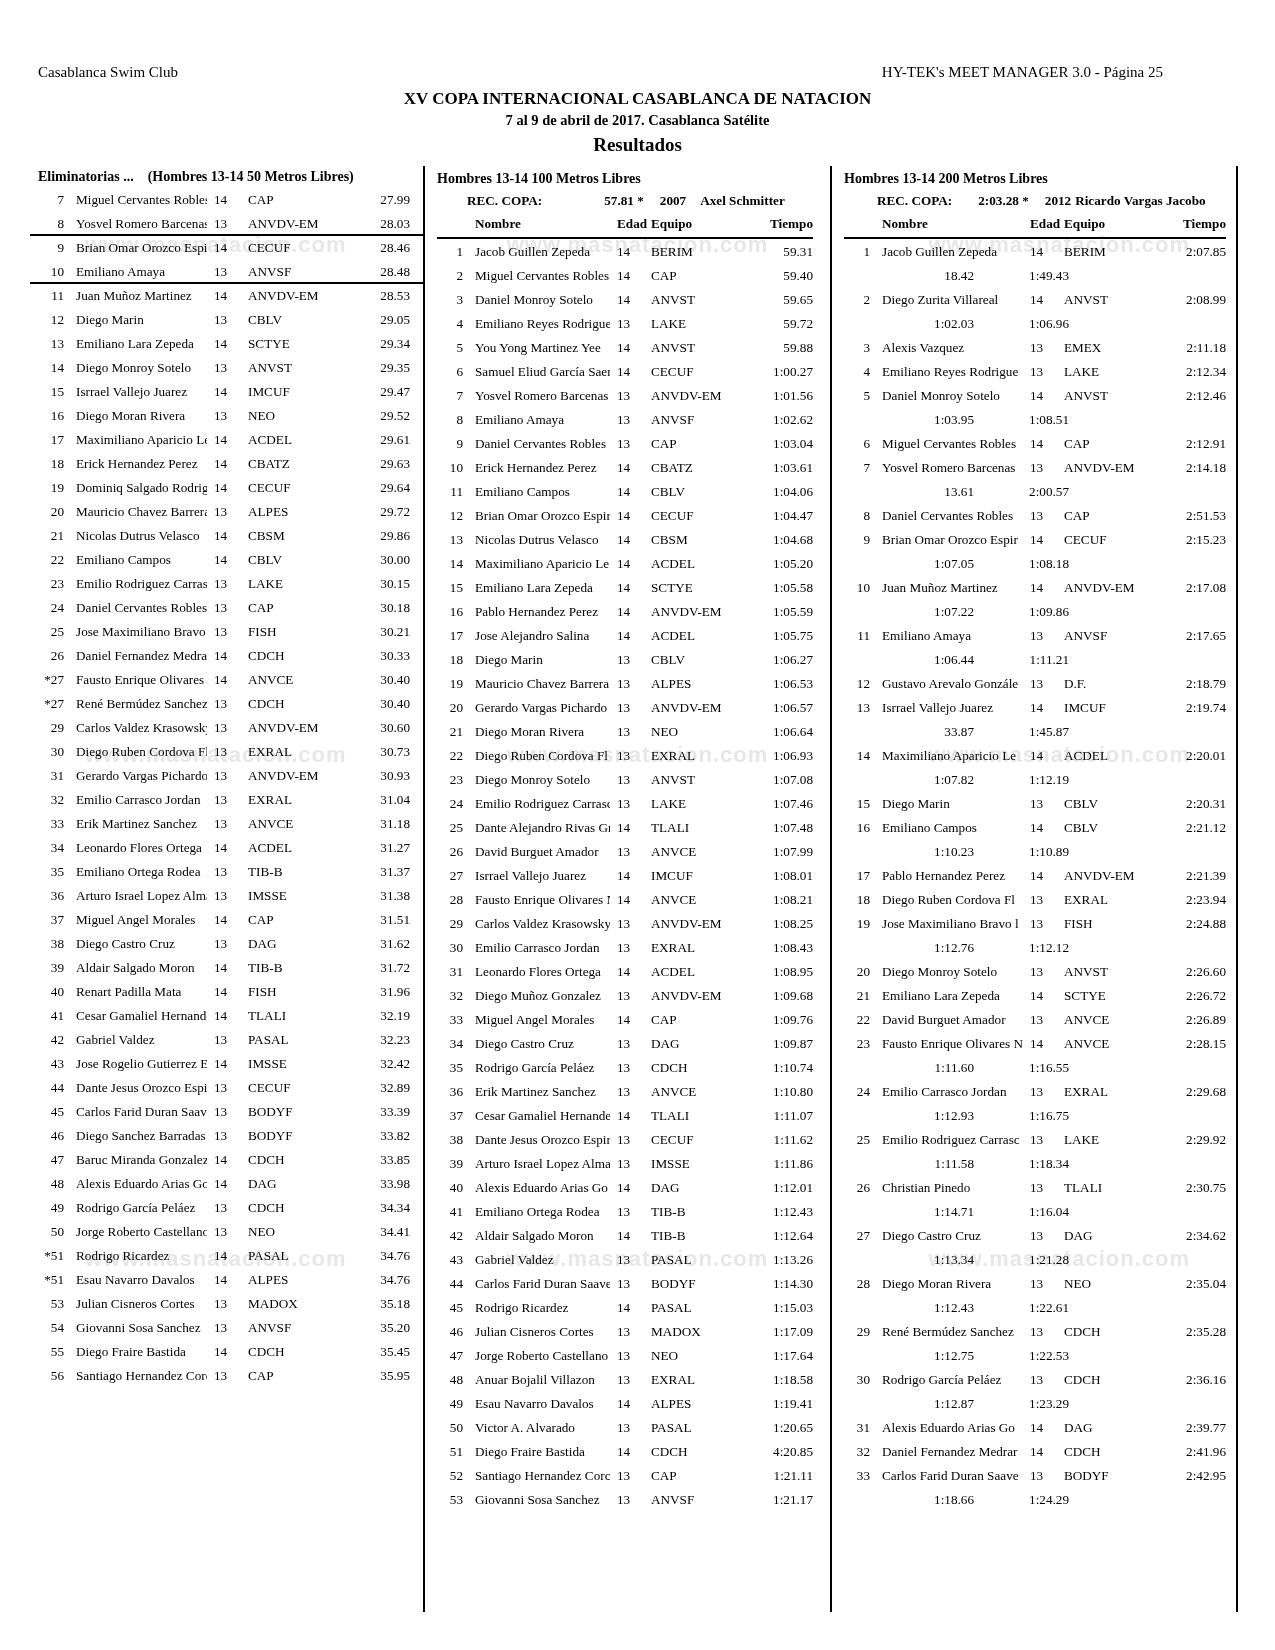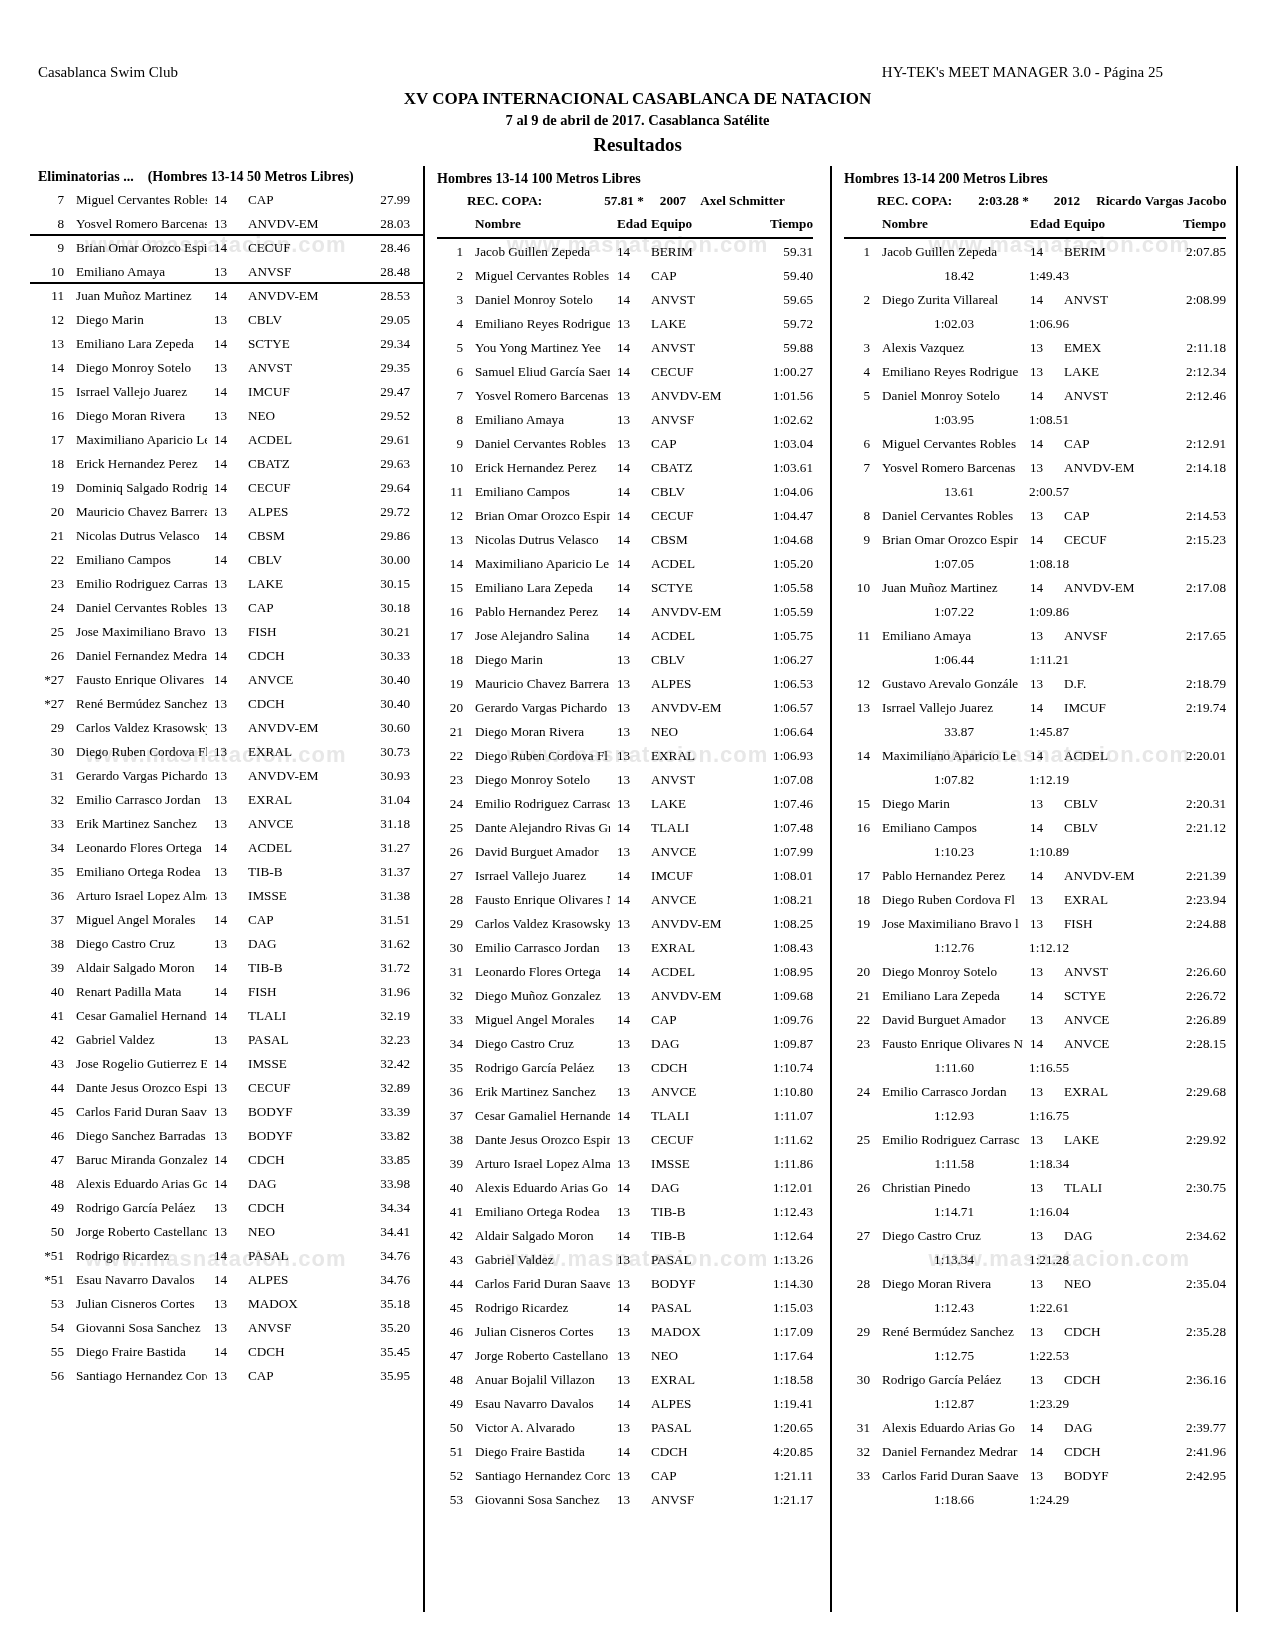--- a/index.html
+++ b/index.html
@@ -25,21 +25,21 @@
   #vline1{left:423px;} #vline2{left:830px;} #vline3{left:1236px;}
   
   .col{position:absolute;top:166px;}
   #col1{left:38px;width:372px;}
   #col2{left:437px;top:168px;width:376px;}
   #col3{left:844px;top:168px;width:382px;}
   .col-heading{font-weight:bold;font-size:14px;line-height:21px;white-space:nowrap;}
   .hp{margin-right:14px;}
   .rec{font-weight:bold;font-size:13.2px;line-height:23px;white-space:nowrap;}
   #col2 .r1{margin-left:30px;} #col2 .r2{margin-left:62px;} #col2 .r3{margin-left:16px;} #col2 .r4{margin-left:14px;}
-  #col3 .r1{margin-left:33px;} #col3 .r2{margin-left:26px;} #col3 .r3{margin-left:25px;} #col3 .r4{margin-left:16px;}
+  #col3 .r1{margin-left:33px;} #col3 .r2{margin-left:26px;} #col3 .r3{margin-left:16px;} #col3 .r4{margin-left:4px;}
   
   .row{display:flex;line-height:24px;height:24px;font-size:13.2px;white-space:nowrap;}
   .rank{flex:0 0 26px;text-align:right;}
   .name{flex:1 1 auto;padding-left:12px;overflow:hidden;}
   .age{flex:0 0 34px;padding-left:7px;}
   .team{flex:0 0 96px;}
   .time{flex:0 0 66px;text-align:right;}
   .thead{font-weight:bold;border-bottom:2px solid #000;height:25px;line-height:23px;}
   .entries{margin-top:1px;}
   .splits .s1{flex:0 0 130px;text-align:right;}
@@ -900,21 +900,21 @@
       </div>
       <div class="row splits">
         <span class="s1">13.61</span>
         <span class="s2">2:00.57</span>
       </div>
       <div class="row">
         <span class="rank">8</span>
         <span class="name">Daniel Cervantes Robles</span>
         <span class="age">13</span>
         <span class="team">CAP</span>
-        <span class="time">2:14.53</span>
+        <span class="time">2:51.53</span>
       </div>
       <div class="row">
         <span class="rank">9</span>
         <span class="name">Brian Omar Orozco Espir</span>
         <span class="age">14</span>
         <span class="team">CECUF</span>
         <span class="time">2:15.23</span>
       </div>
       <div class="row splits">
         <span class="s1">1:07.05</span>

